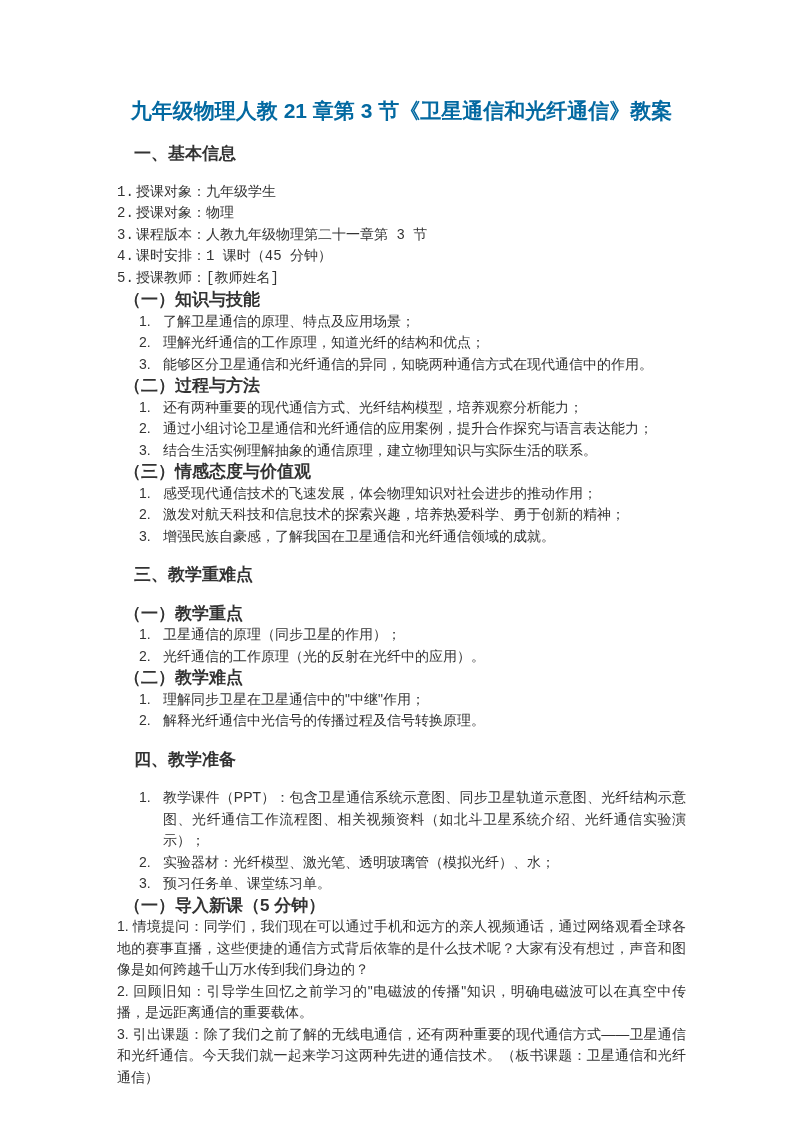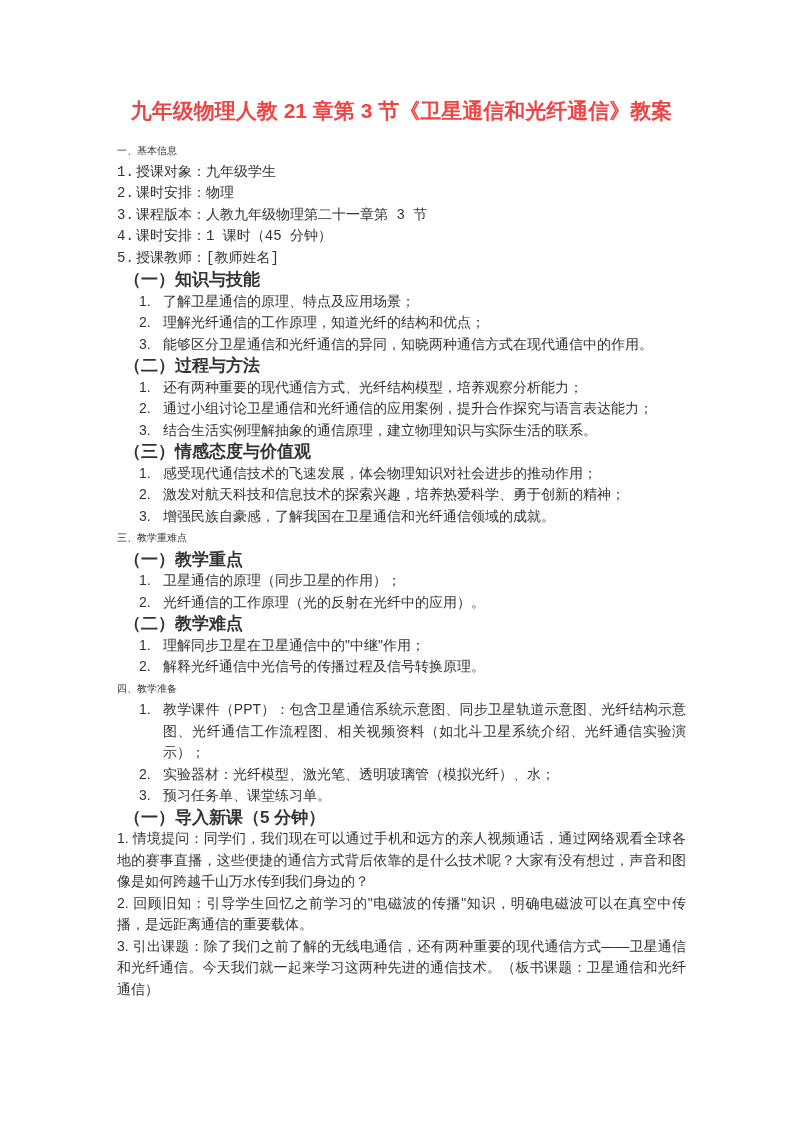--- a/index.html
+++ b/index.html
@@ -16,28 +16,28 @@
     font-family: "Liberation Sans", "DejaVu Sans", sans-serif;
     font-size: 14px;
     line-height: 21.5px;
     padding: 96px 108px 0 117px;
     overflow: hidden;
   }
   .doc-title {
     font-size: 21px;
     font-weight: 700;
     text-align: center;
-    color: #ef4444;
+    color: #0369a1;
     margin: 0 0 14px 0;
     line-height: 30px;
   }
   .h2 {
-    font-weight: 400;
-    font-size: 10px;
-    margin: 0;
+    font-weight: 700;
+    font-size: 17px;
+    margin: 17px;
   }
   .h3 {
     font-weight: 700;
     font-size: 17px;
     margin: 0 0 0 7px;
   }
   section { margin: 0; }
   ol {
     margin: 0;
     padding: 0;
@@ -74,21 +74,21 @@
 <body>
 
 <div class="page">
 
   <h1 class="doc-title">九年级物理人教 21 章第 3 节《卫星通信和光纤通信》教案</h1>
 
   <section>
     <div class="h2">一、基本信息</div>
     <ol class="lv1">
       <li>授课对象：九年级学生</li>
-      <li>课时安排：物理</li>
+      <li>授课对象：物理</li>
       <li>课程版本：人教九年级物理第二十一章第 3 节</li>
       <li>课时安排：1 课时（45 分钟）</li>
       <li>授课教师：[教师姓名]</li>
     </ol>
   </section>
 
   <section>
 
     <div class="h3">（一）知识与技能</div>
     <ol class="lv2">

